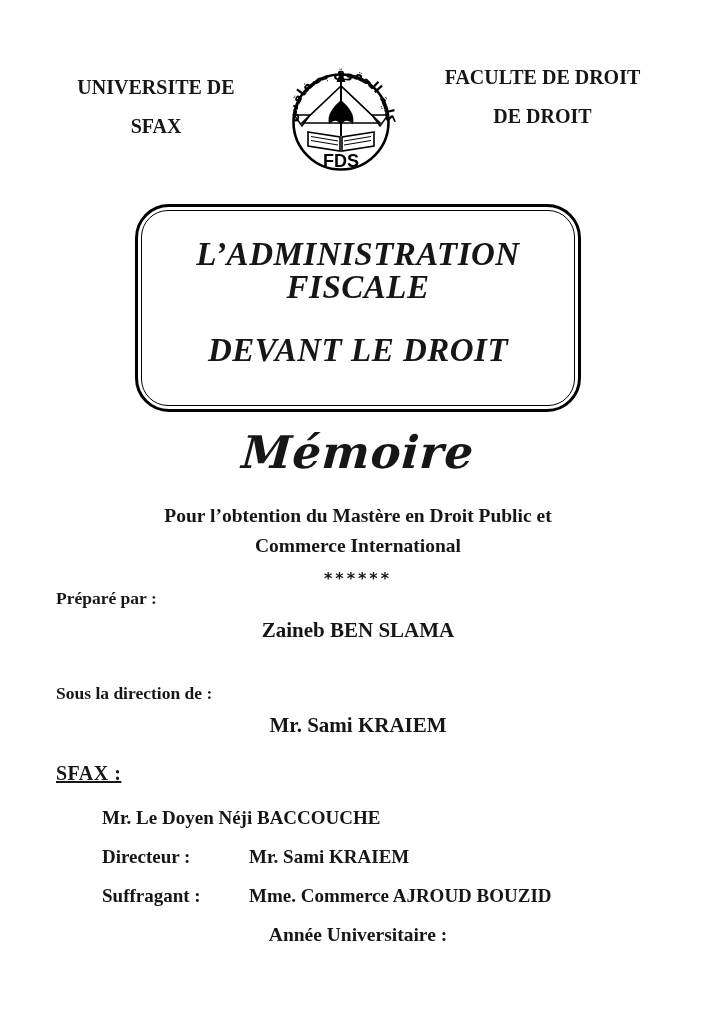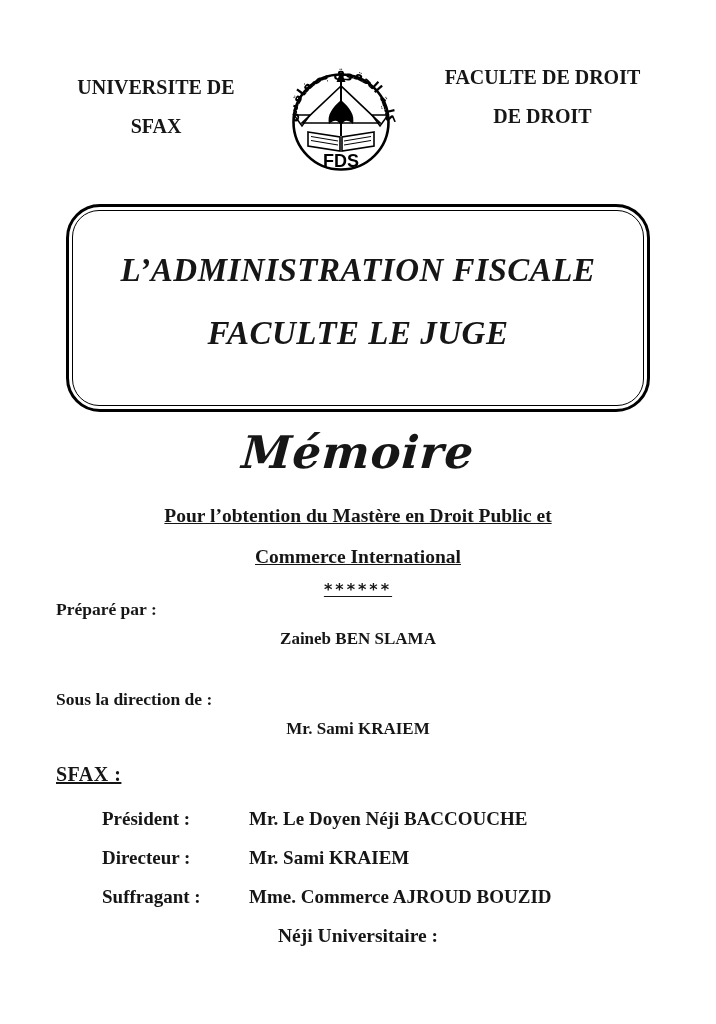--- a/index.html
+++ b/index.html
@@ -15,21 +15,21 @@
   .header { display:flex; justify-content:space-between; align-items:flex-start;gap:12px; }
   .inst { font-weight:bold; font-size:20px; text-align:center; margin-top:22px; }
   .inst .l1 { display:block; }
   .inst .l2 { display:block; margin-top:16px;text-align:center; }
   .inst-left  { width:200px; }
   .inst-right { width:235px;margin-top:12px; }
   .logo-wrap { width:122px; height:122px; margin-top:2px; }
 
   
   .title-box-outer {
-    width:584px; margin:26px auto 0 auto;
+    width:446px; margin:26px auto 0 auto;
     border:3.5px solid #000; border-radius:34px; padding:3px;
   }
   .title-box-inner {
     border:1.6px solid #000; border-radius:27px;
     height:196px; display:flex; flex-direction:column;
     align-items:center; justify-content:center;
     text-align:center;
   }
   .main-title {
     font-size:33px; font-weight:bold; font-style:italic;
@@ -40,27 +40,27 @@
 
   
   .memoire {
     text-align:center; margin-top:14px;
     font-family:"DejaVu Serif", serif;
     font-size:45px; font-weight:bold; font-style:italic;
     transform:skewX(-4deg); letter-spacing:1px;
   }
 
   
-  .degree { text-align:center; font-weight:bold; font-size:19.5px; margin-top:26px;text-decoration:underline; }
-  .degree .d2 { margin-top:19px; }
+  .degree { text-align:center; font-weight:bold; font-size:19.5px; margin-top:26px; }
+  .degree .d2 { margin-top:8px; }
   .degree .stars { font-size:16px; letter-spacing:3px; margin-top:12px; font-family:"DejaVu Sans", sans-serif; }
 
   
   .side-label { font-weight:bold; font-size:17.5px; }
-  .center-name { text-align:center; font-weight:bold; font-size:17px; margin-top:9px; }
+  .center-name { text-align:center; font-weight:bold; font-size:21px; margin-top:9px; }
   .direction-label { margin-top:40px; }
   .jury-label {
     font-weight:bold; font-size:20px; margin-top:24px;
     text-decoration:underline; letter-spacing:.5px;
   }
   .jury-table { margin:22px 0 0 46px; }
   .jury-row { display:flex; font-weight:bold; font-size:19px; margin-bottom:17px; }
   .jury-role { width:147px; }
   .jury-name { flex:1; }
 
@@ -112,21 +112,21 @@
     <div class="inst inst-right">
       <span class="l1">FACULTE DE DROIT</span>
       <span class="l2">DE DROIT</span>
     </div>
   </div>
 
   <div class="title-box-outer">
     <div class="title-box-inner">
       <div class="main-title">
         <span class="t1">L’ADMINISTRATION FISCALE</span>
-        <span class="t2">FACULTE LE JUGE</span>
+        <span class="t2">DEVANT LE DROIT</span>
       </div>
     </div>
   </div>
 
   <div class="memoire">Mémoire</div>
 
   <div class="degree">
     <div class="d1">Pour l’obtention du Mastère en Droit Public et</div>
     <div class="d2">Commerce International</div>
     <div class="stars">******</div>
@@ -135,28 +135,27 @@
   <div class="side-label">Préparé par :</div>
   <div class="center-name">Zaineb BEN SLAMA</div>
 
   <div class="side-label direction-label">Sous la direction de :</div>
   <div class="center-name">Mr. Sami KRAIEM</div>
 
   <div class="jury-label">SFAX :</div>
 
   <div class="jury-table">
     <div class="jury-row">
-      <span class="jury-role">Président :</span>
       <span class="jury-name">Mr. Le Doyen Néji BACCOUCHE</span>
     </div>
     <div class="jury-row">
       <span class="jury-role">Directeur :</span>
       <span class="jury-name">Mr. Sami KRAIEM</span>
     </div>
     <div class="jury-row">
       <span class="jury-role">Suffragant :</span>
       <span class="jury-name">Mme. Commerce AJROUD BOUZID</span>
     </div>
   </div>
 
-  <div class="footer-year">Néji Universitaire :</div>
+  <div class="footer-year">Année Universitaire :</div>
 
 </div>
 
 </body></html>

